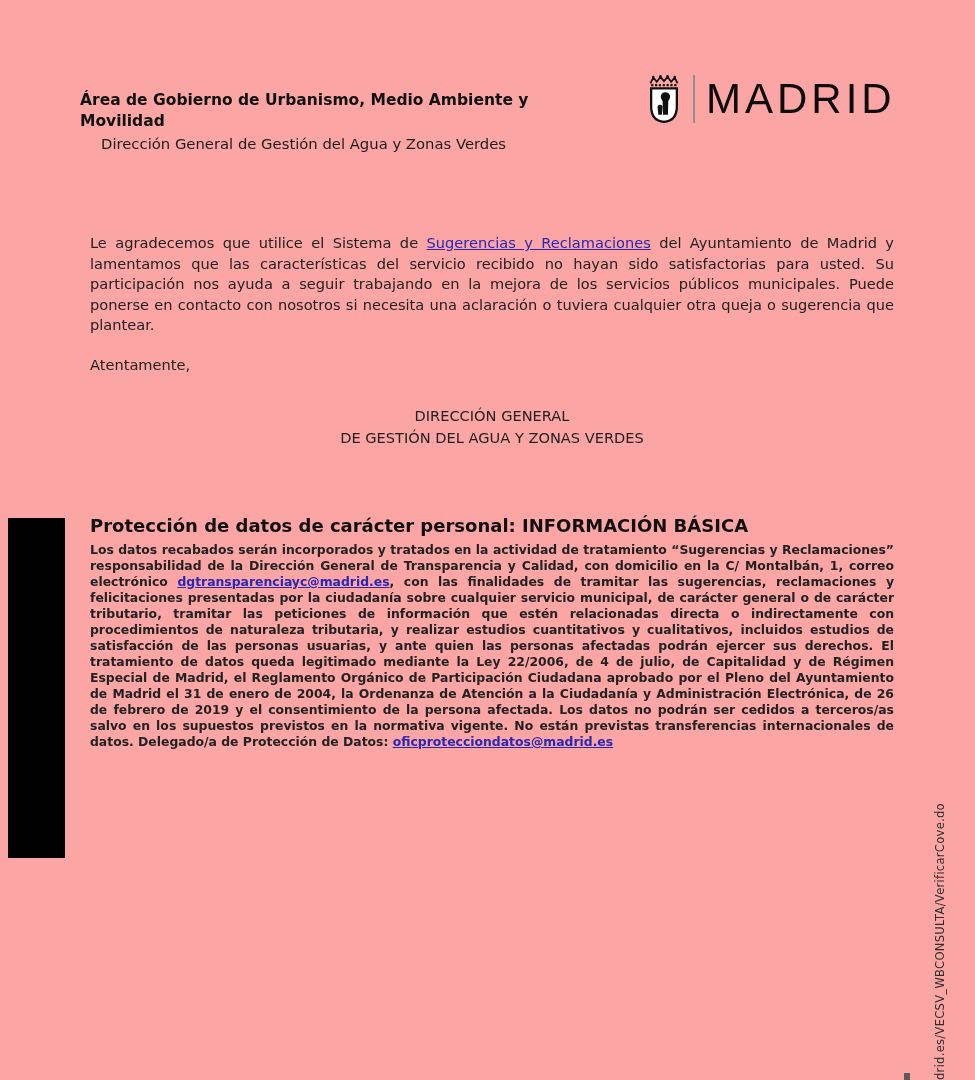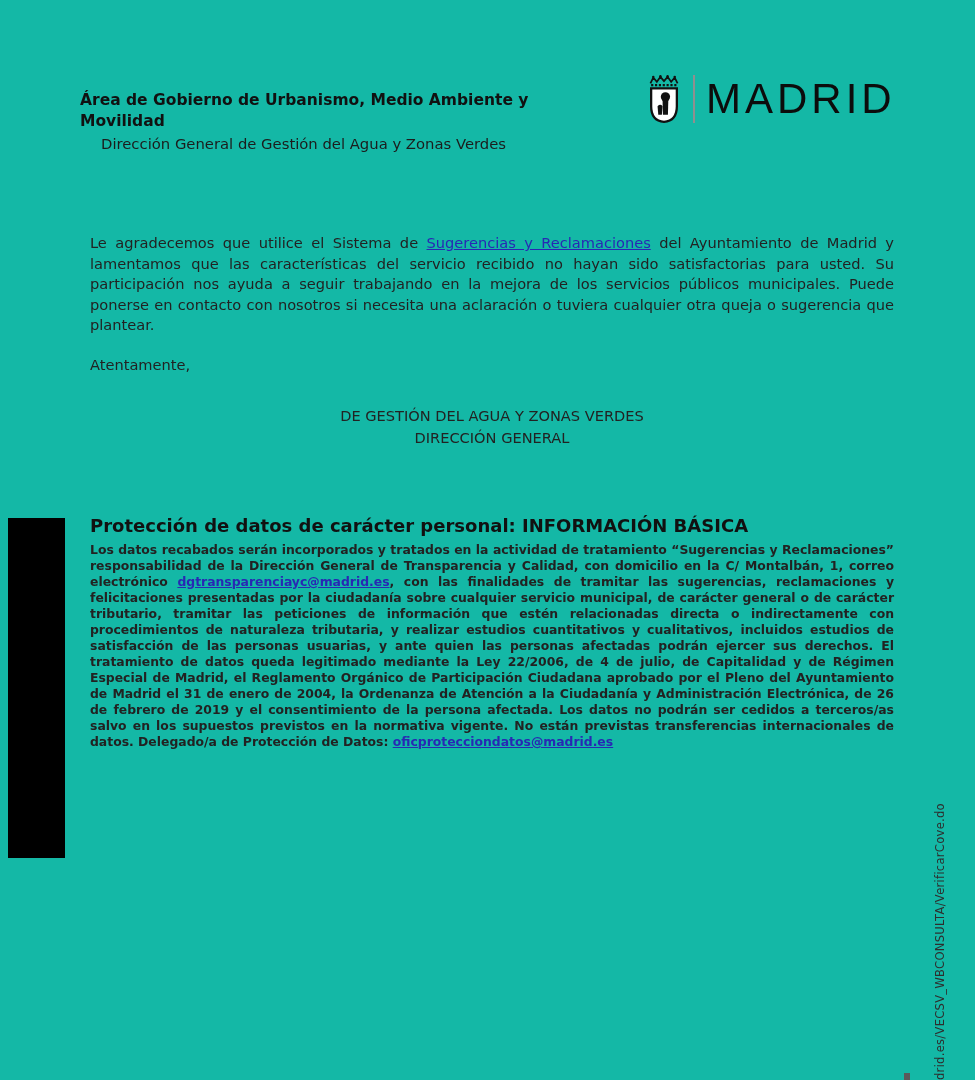--- a/index.html
+++ b/index.html
@@ -1,18 +1,18 @@
 <!DOCTYPE html>
 <html><head>
 <meta charset="utf-8">
 <style>
   * { margin:0; padding:0; box-sizing:border-box; }
   html,body { background:#ffffff; }
   .page {
-    position:relative; width:975px; height:1080px; background:#14b8a6; overflow:hidden;
+    position:relative; width:975px; height:1080px; background:#fca5a5; overflow:hidden;
     font-family:"DejaVu Sans","Liberation Sans",sans-serif; color:#202020;
   }
   
   .dept { position:absolute; left:80px; top:90px; width:500px; }
   .dept-bold { font-size:15.5px; font-weight:bold; line-height:21px; color:#111; }
   .dept-sub  { font-size:14.8px; line-height:21px; color:#1c1c1c; margin-top:1px;margin-left:21px; }
   .logo { position:absolute; left:644px; top:72px; display:flex; align-items:center; }
   .crest { width:40px; height:54px; display:block; }
   .logo-divider { width:2px; height:48px; background:#8f8f8f; margin:0 11px 0 9px; }
   .wordmark { font-family:"Liberation Sans",sans-serif; font-size:42px; font-weight:500;
@@ -71,22 +71,22 @@
     </svg>
     <div class="logo-divider"></div>
     <div class="wordmark">MADRID</div>
   </div>
 
   <p class="letter-body"><span>Le agradecemos que utilice el Sistema de </span><a class="doc-link">Sugerencias y Reclamaciones</a><span> del Ayuntamiento de Madrid y lamentamos que las características del servicio recibido no hayan sido satisfactorias para usted. Su participación nos ayuda a seguir trabajando en la mejora de los servicios públicos municipales. Puede ponerse en contacto con nosotros si necesita una aclaración o tuviera cualquier otra queja o sugerencia que plantear.</span></p>
 
   <div class="closing">Atentamente,</div>
 
   <div class="signature">
+    <div>DIRECCIÓN GENERAL</div>
     <div>DE GESTIÓN DEL AGUA Y ZONAS VERDES</div>
-    <div>DIRECCIÓN GENERAL</div>
   </div>
 
   <div class="redaction"></div>
 
   <div class="privacy-heading">Protección de datos de carácter personal: INFORMACIÓN BÁSICA</div>
 
   <p class="privacy-body"><span>Los datos recabados serán incorporados y tratados en la actividad de tratamiento “Sugerencias y Reclamaciones” responsabilidad de la Dirección General de Transparencia y Calidad, con domicilio en la C/ Montalbán, 1, correo electrónico </span><a class="doc-link">dgtransparenciayc@madrid.es</a><span>, con las finalidades de tramitar las sugerencias, reclamaciones y felicitaciones presentadas por la ciudadanía sobre cualquier servicio municipal, de carácter general o de carácter tributario, tramitar las peticiones de información que estén relacionadas directa o indirectamente con procedimientos de naturaleza tributaria, y realizar estudios cuantitativos y cualitativos, incluidos estudios de satisfacción de las personas usuarias, y ante quien las personas afectadas podrán ejercer sus derechos. El tratamiento de datos queda legitimado mediante la Ley 22/2006, de 4 de julio, de Capitalidad y de Régimen Especial de Madrid, el Reglamento Orgánico de Participación Ciudadana aprobado por el Pleno del Ayuntamiento de Madrid el 31 de enero de 2004, la Ordenanza de Atención a la Ciudadanía y Administración Electrónica, de 26 de febrero de 2019 y el consentimiento de la persona afectada. Los datos no podrán ser cedidos a terceros/as salvo en los supuestos previstos en la normativa vigente. No están previstas transferencias internacionales de datos. Delegado/a de Protección de Datos: </span><a class="doc-link">oficprotecciondatos@madrid.es</a></p>
 
 
 

